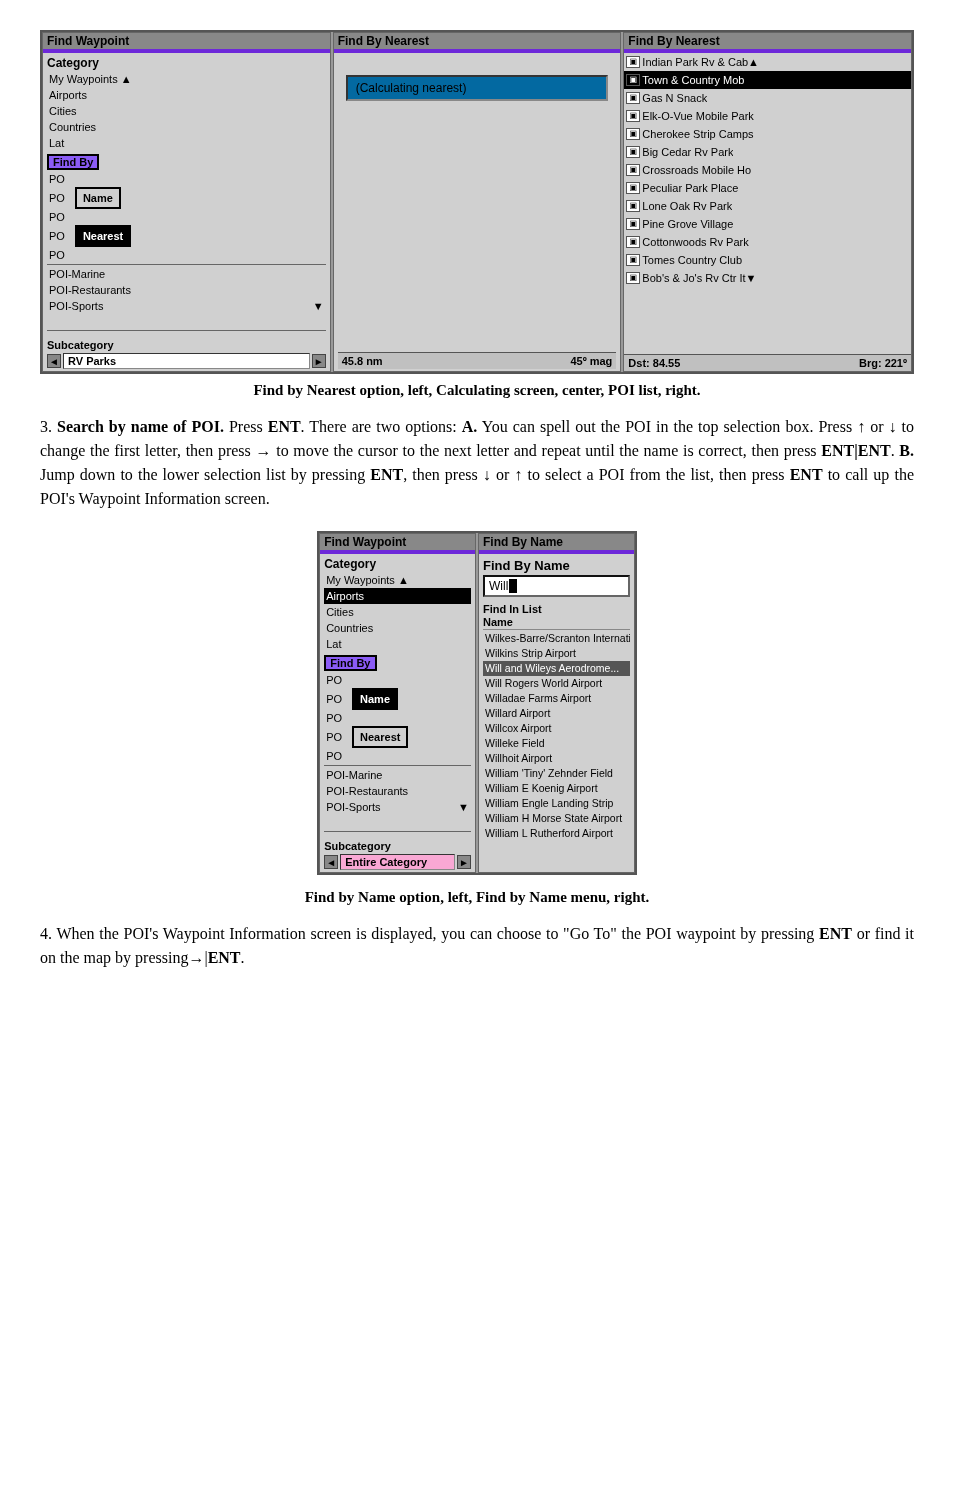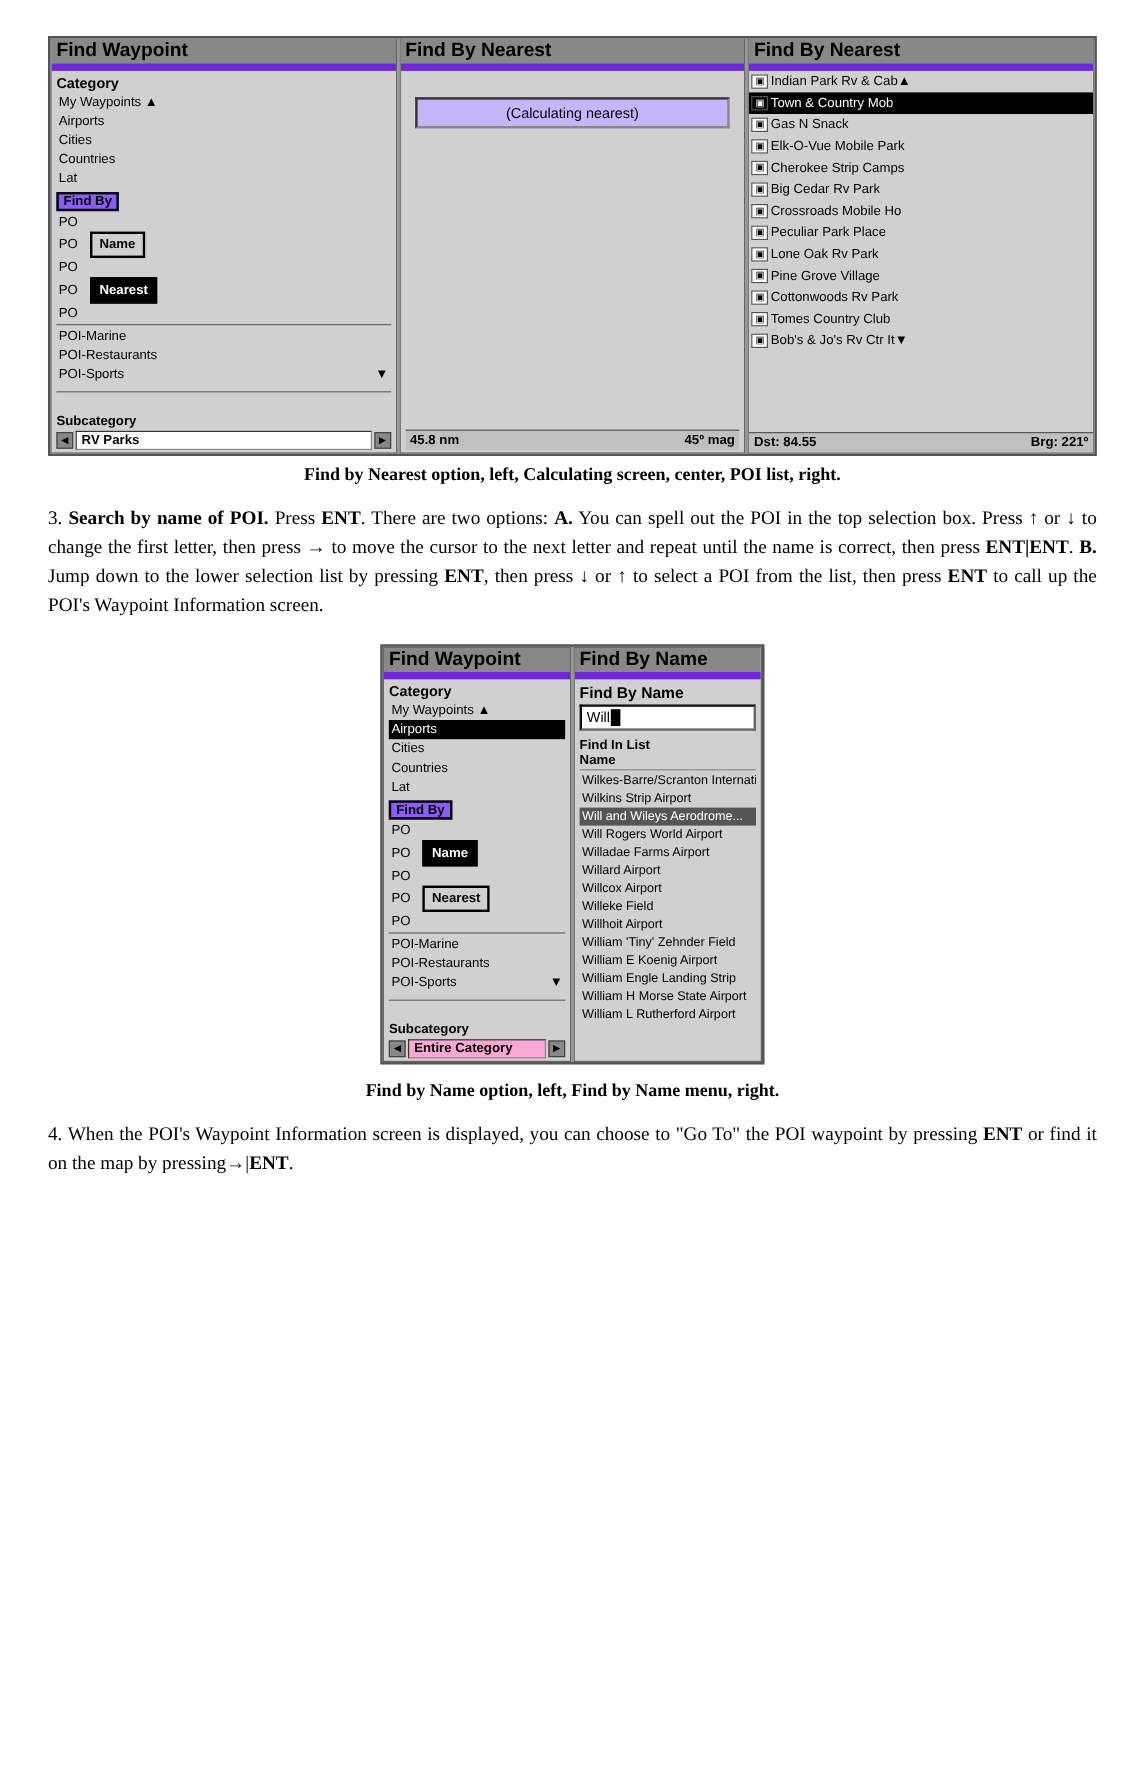--- a/index.html
+++ b/index.html
@@ -26,24 +26,24 @@
       flex: 1;
       display: flex;
       flex-direction: column;
       font-family: Arial, Helvetica, sans-serif;
       font-size: 11px;
       overflow: hidden;
     }
     .panel-title {
       background: #888;
       color: #000;
-      font-size: 16px;
+      font-size: 12px;
       font-weight: bold;
       padding: 1px 4px;
-      border-bottom: 6px solid #6d28d9;
+      border-bottom: 4px solid #6d28d9;
     }
     .panel-body {
       padding: 2px 4px;
       flex: 1;
       overflow: hidden;
     }
 
     
     .cat-label { font-weight: bold; font-size: 12px; padding: 1px 0; }
     .list-item { padding: 0 2px; line-height: 16px; white-space: nowrap; }
@@ -53,42 +53,42 @@
       background: #8b5cf6;
       display: inline-block;
       padding: 0 4px;
       margin: 1px 0;
       font-weight: bold;
     }
     .subcategory-row {
       display: flex;
       align-items: center;
       border-top: 1px solid #666;
-      margin-top: 6px;
-      padding-top: 18px;
+      margin-top: 16px;
+      padding-top: 8px;
     }
     .sub-label { font-weight: bold; }
     .arrow-btn {
       background: #888;
       border: 1px solid #444;
       width: 14px;
       height: 14px;
       display: flex;
       align-items: center;
       justify-content: center;
       font-size: 10px;
     }
 
     
     .calculating-box {
       border: 2px inset #888;
-      background: #c4b5fd;
+      background: #0369a1;
       padding: 4px 8px;
       margin: 20px 8px;
-      text-align: center;
+      text-align: left;
       font-size: 12px;
     }
     .status-bar {
       border-top: 1px solid #555;
       display: flex;
       justify-content: space-between;
       padding: 2px 4px;
       font-size: 11px;
       font-weight: bold;
       background: #c0c0c0;

